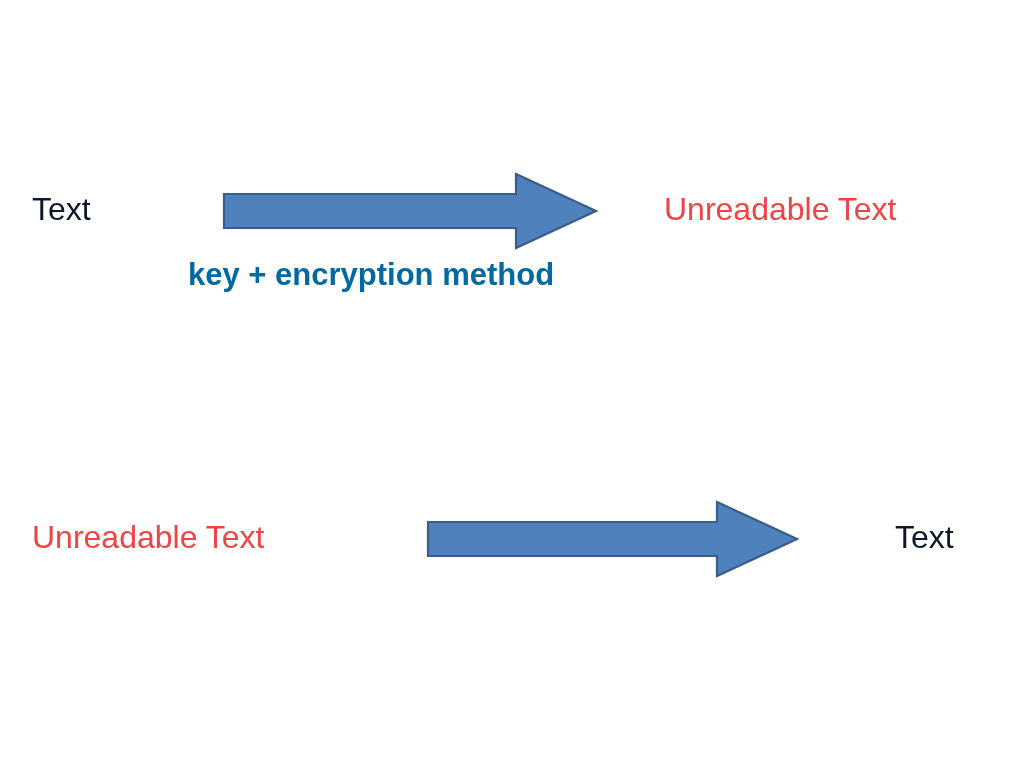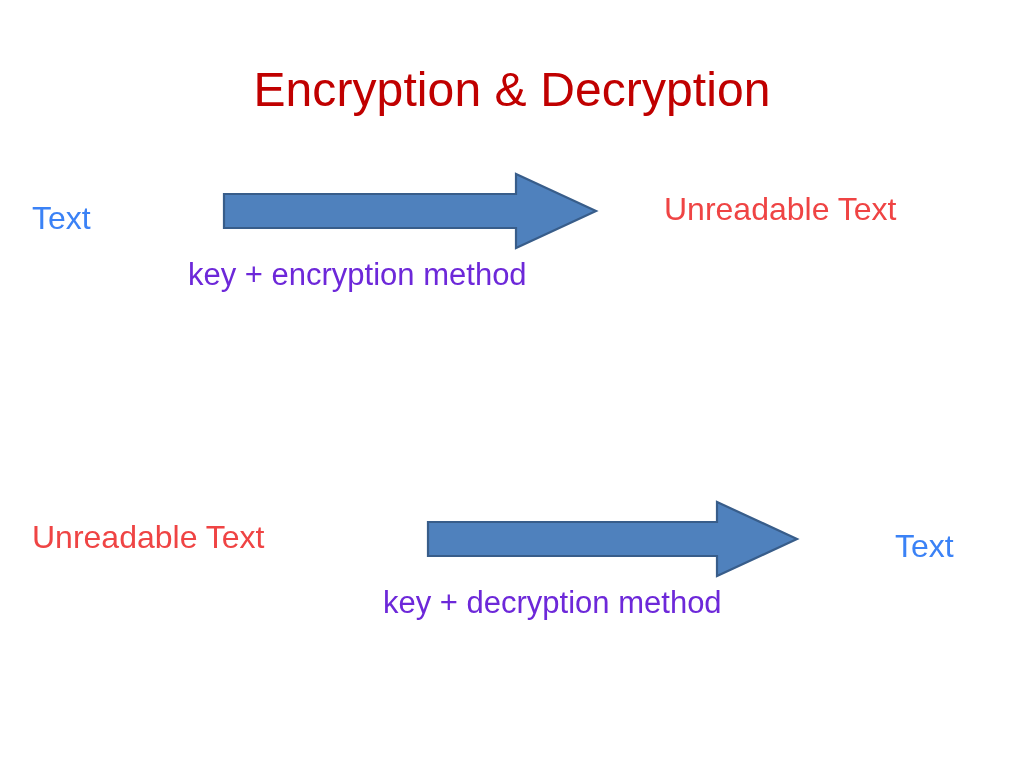--- a/index.html
+++ b/index.html
@@ -53,22 +53,21 @@
   .endpoint {
     position: absolute;
     font-family: "Liberation Sans", sans-serif;
     font-size: 32px;
     font-weight: 400;
     line-height: 1.1;
     white-space: nowrap;
     top: 20px;
   }
   .endpoint.plain {
-    color: #3b82f6;
-    margin-top: 9px;
+    color: #0f172a;
   }
   .endpoint.cipher {
     color: #ef4444;
   }
 
   .row-encrypt .endpoint-left  { left: 32px; }
   .row-encrypt .endpoint-right { left: 664px; }
   .row-decrypt .endpoint-left  { left: 32px; }
   .row-decrypt .endpoint-right { left: 895px; }
 
@@ -94,34 +93,33 @@
     width: 100%;
     height: 100%;
     overflow: visible;
   }
 
   
   .caption {
     position: absolute;
     font-family: "Liberation Sans", sans-serif;
     font-size: 31px;
-    font-weight: 400;
+    font-weight: 700;
     line-height: 1.1;
-    color: #6d28d9;
+    color: #0369a1;
     white-space: nowrap;
   }
   .row-encrypt .caption { left: 188px; top: 86px; }
   .row-decrypt .caption { left: 383px; top: 86px; }
 </style>
 </head>
 <body>
 
 <div class="slide">
 
-  <div class="slide-title">Encryption &amp; Decryption</div>
 
   <div class="flow-row row-encrypt">
 
     <div class="endpoint plain endpoint-left">Text</div>
 
     <div class="arrow">
       <svg viewBox="0 0 376 78" preserveAspectRatio="none">
         <polygon points="2,22 294,22 294,2 374,39 294,76 294,56 2,56" fill="#4F81BD" stroke="#385D8A" stroke-width="2.2" stroke-linejoin="miter"></polygon>
       </svg>
     </div>
@@ -136,16 +134,15 @@
     <div class="endpoint cipher endpoint-left">Unreadable Text</div>
 
     <div class="arrow">
       <svg viewBox="0 0 373 78" preserveAspectRatio="none">
         <polygon points="2,22 291,22 291,2 371,39 291,76 291,56 2,56" fill="#4F81BD" stroke="#385D8A" stroke-width="2.2" stroke-linejoin="miter"></polygon>
       </svg>
     </div>
 
     <div class="endpoint plain endpoint-right">Text</div>
 
-    <div class="caption">key + decryption method</div>
   </div>
 
 </div>
 
 </body></html>

